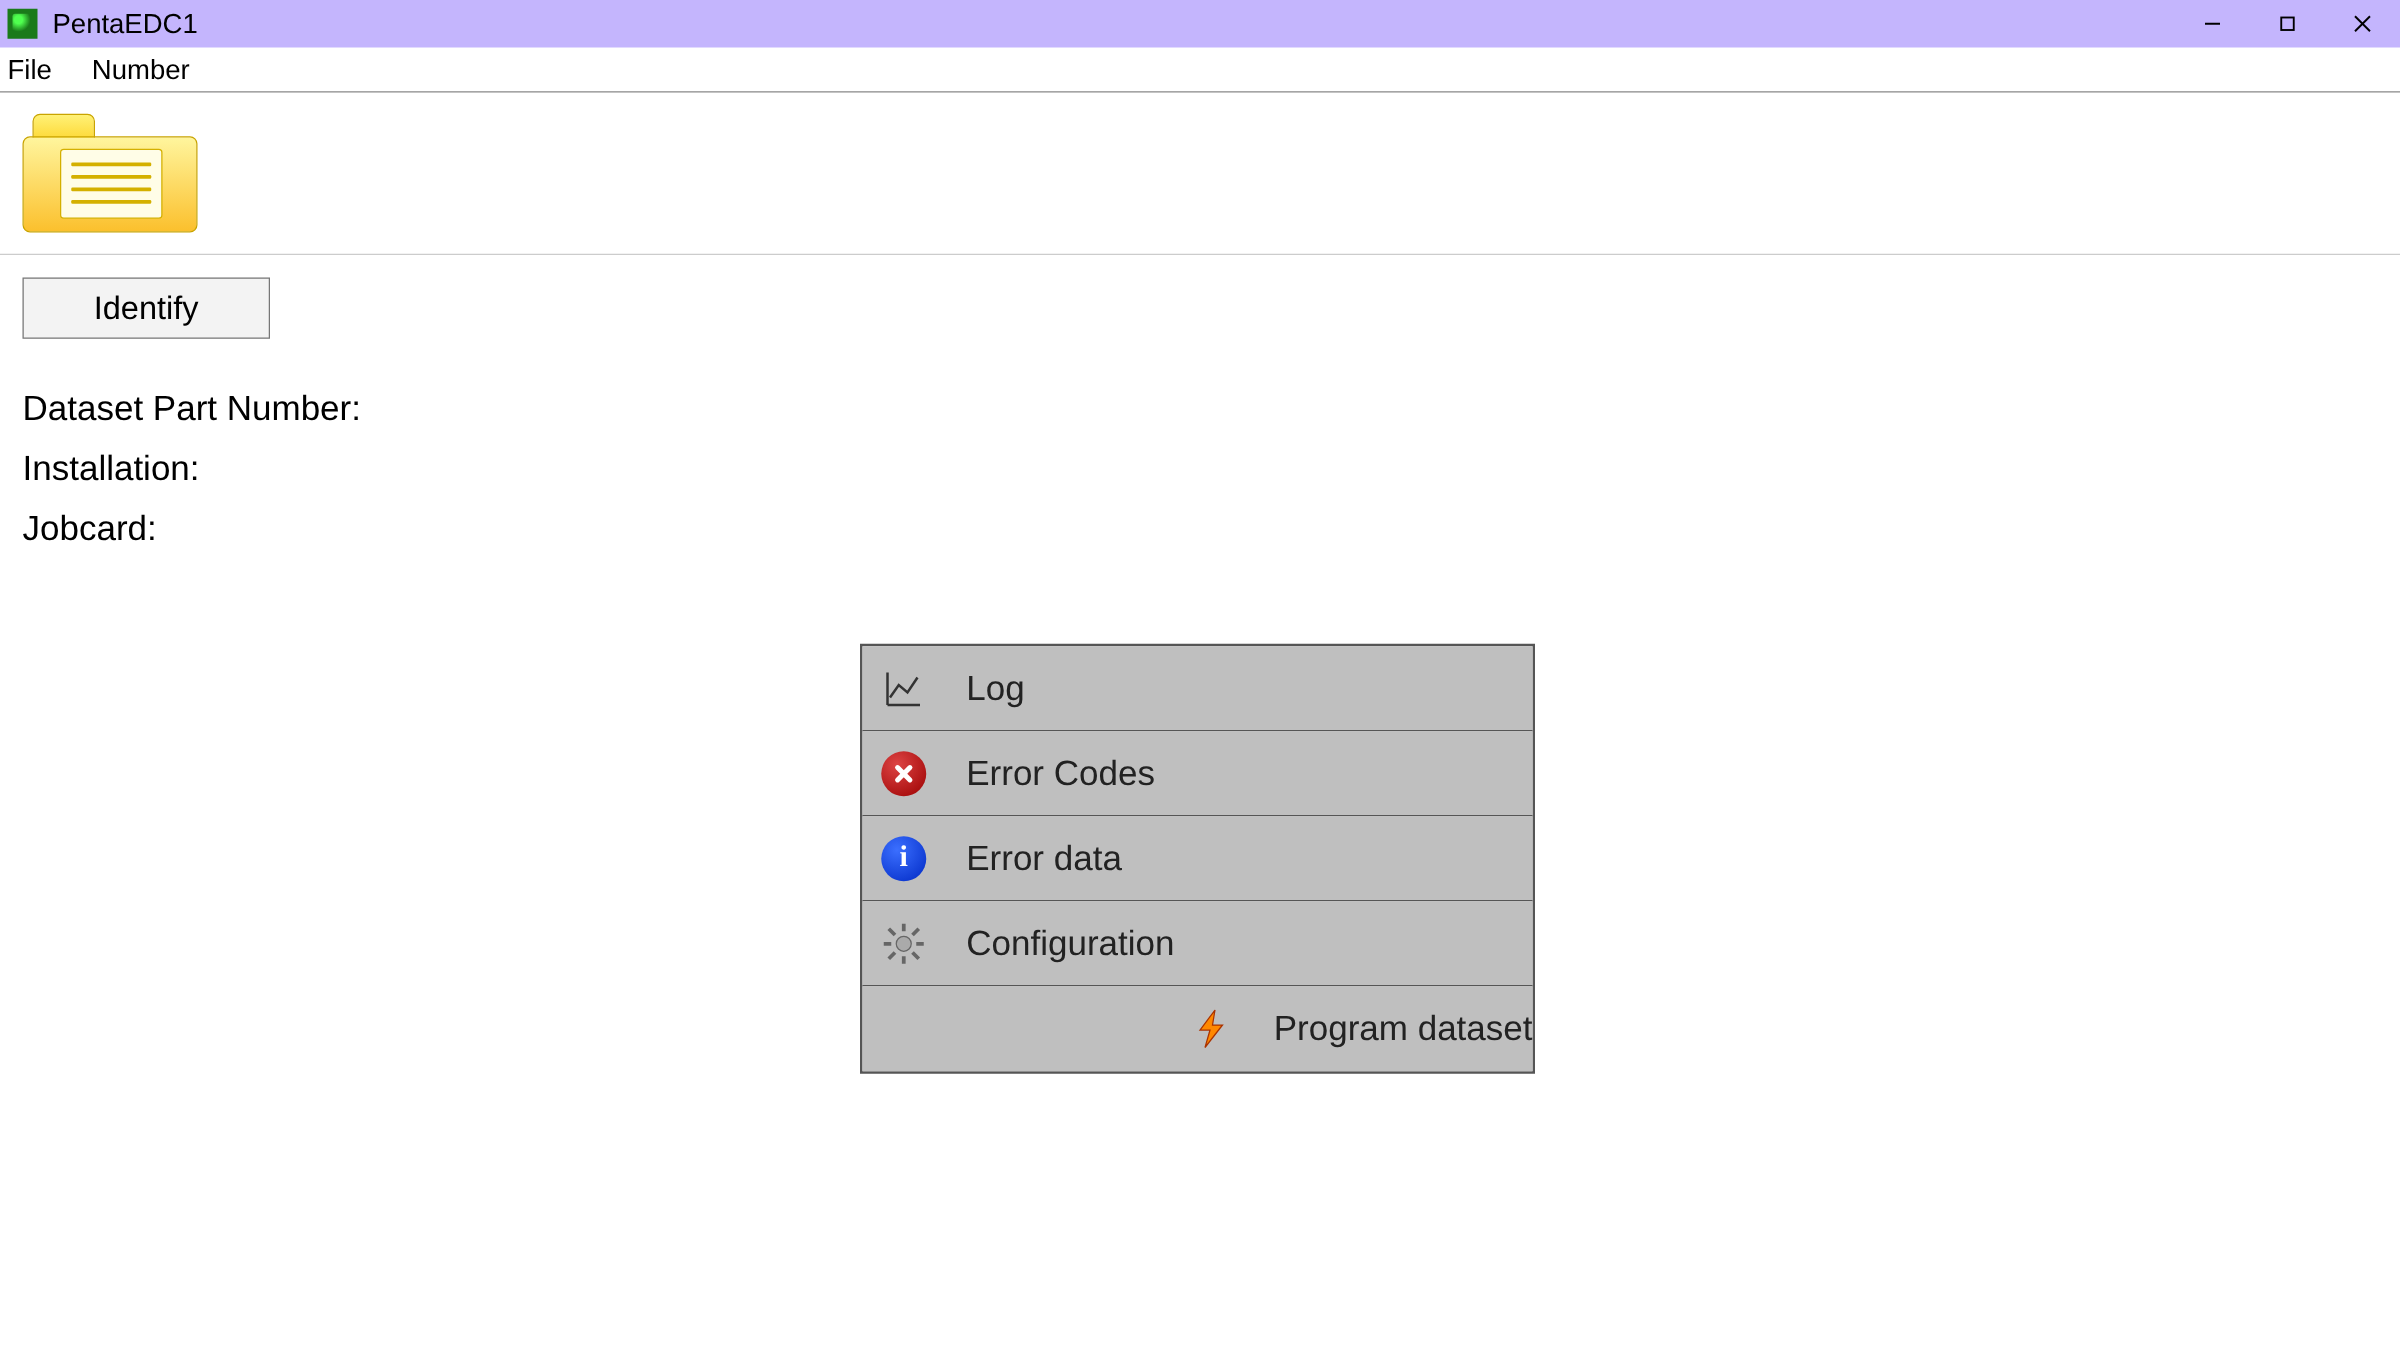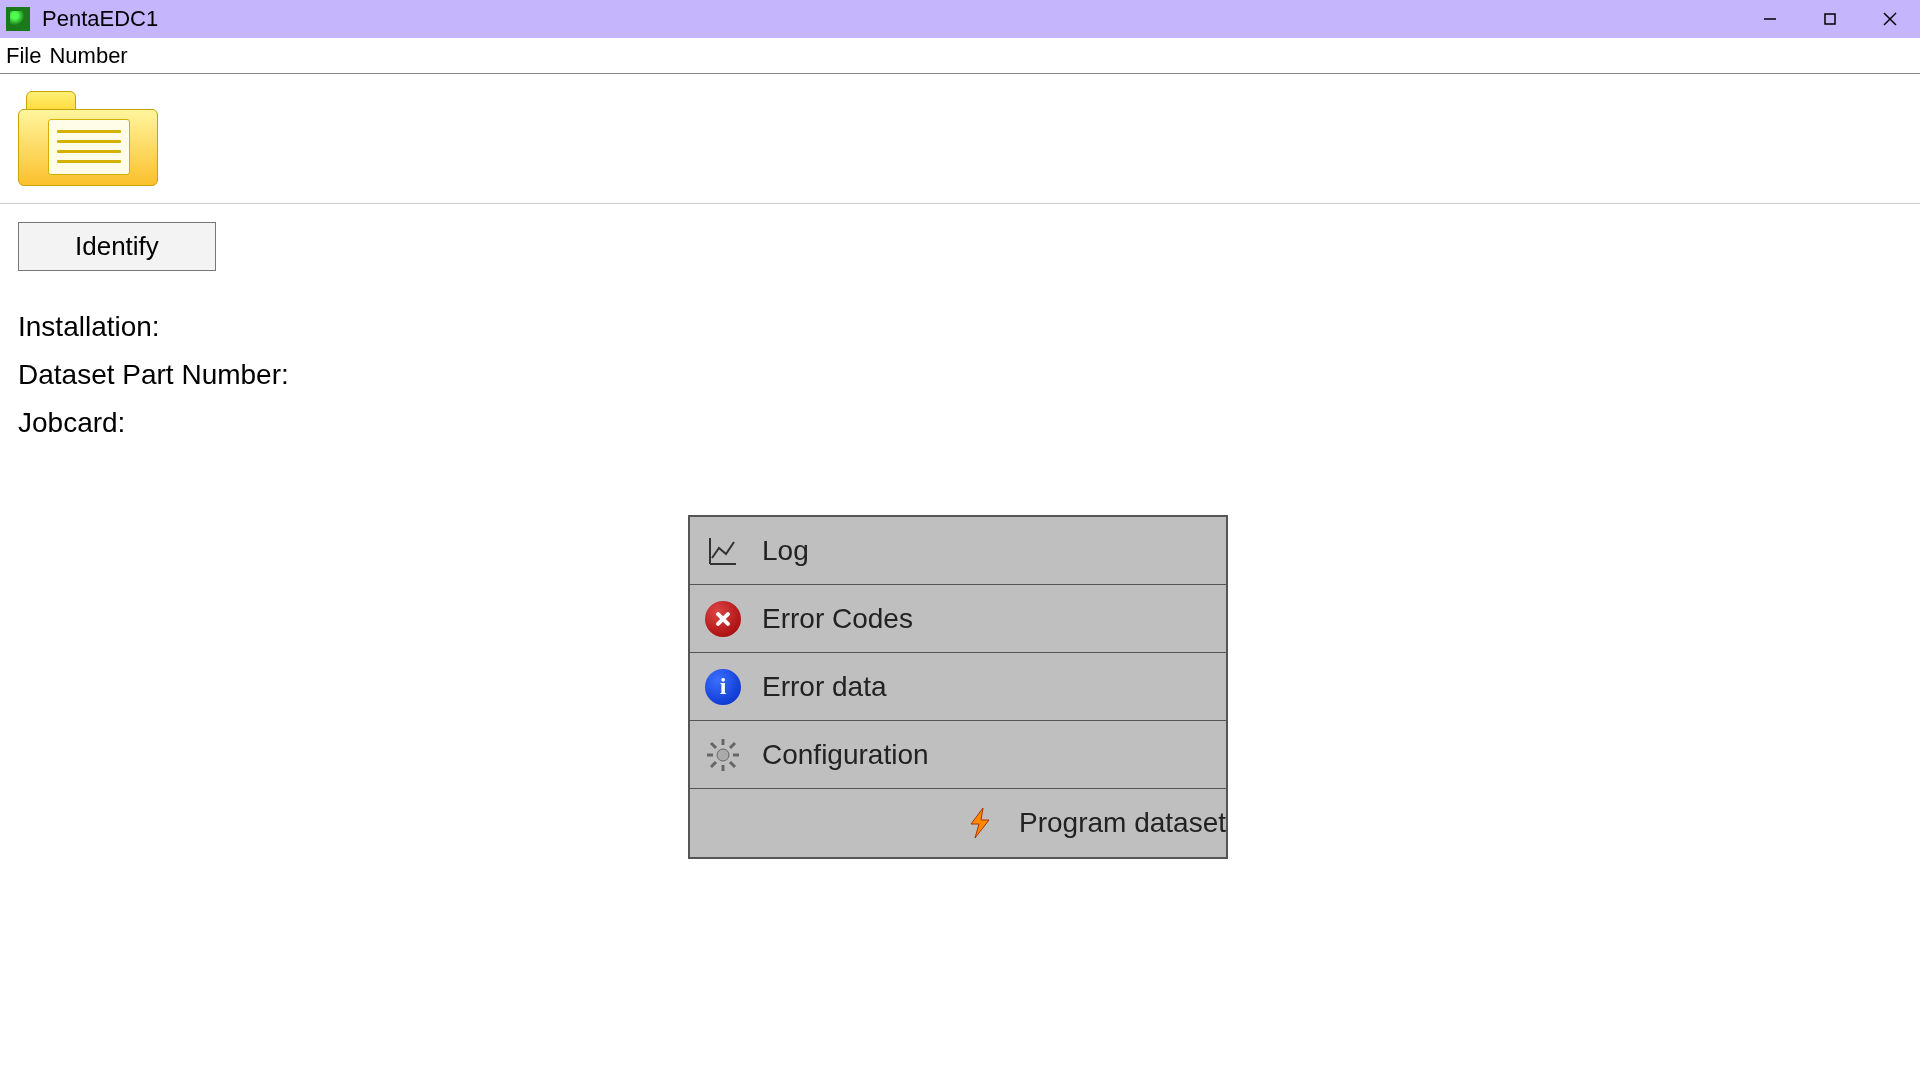--- a/index.html
+++ b/index.html
@@ -61,21 +61,21 @@
     fill: none;
     stroke-width: 1.5;
   }
   .menubar {
     height: 36px;
     display: flex;
     align-items: center;
     padding-left: 6px;
     border-bottom: 1px solid #888;
     font-size: 22px;
-    gap: 8px;
+    gap: 32px;
   }
   .menubar .menu-item {
     cursor: pointer;
   }
   .toolbar {
     height: 130px;
     display: flex;
     align-items: center;
     padding-left: 18px;
     border-bottom: 1px solid #ccc;
@@ -154,21 +154,21 @@
     width: 540px;
     border: 2px solid #555;
   }
   .action-item {
     height: 68px;
     border-bottom: 1px solid #555;
     background: #bfbfbf;
     display: flex;
     align-items: center;
     padding-left: 14px;
-    gap: 20px;
+    gap: 31px;
     cursor: pointer;
     font-size: 28px;
     color: #222;
   }
   .action-item:last-child {
     border-bottom: none;
     justify-content: flex-end;
   }
   .action-icon {
     width: 38px;
@@ -252,22 +252,22 @@
   <div class="folder-icon">
     <div class="tab"></div>
     <div class="body"></div>
     <div class="paper"></div>
   </div>
 </div>
 
 <div class="content">
   <button class="identify-btn">Identify</button>
 
+  <div class="info-line">Dataset Part Number:</div>
   <div class="info-line">Installation:</div>
-  <div class="info-line">Dataset Part Number:</div>
   <div class="info-line">Jobcard:</div>
 </div>
 
 <div class="action-list">
 
   <div class="action-item">
     <div class="action-icon icon-log">
       <svg width="34" height="34" viewBox="0 0 34 34">
         <line x1="4" y1="4" x2="4" y2="30"></line>
         <line x1="4" y1="30" x2="30" y2="30"></line>

